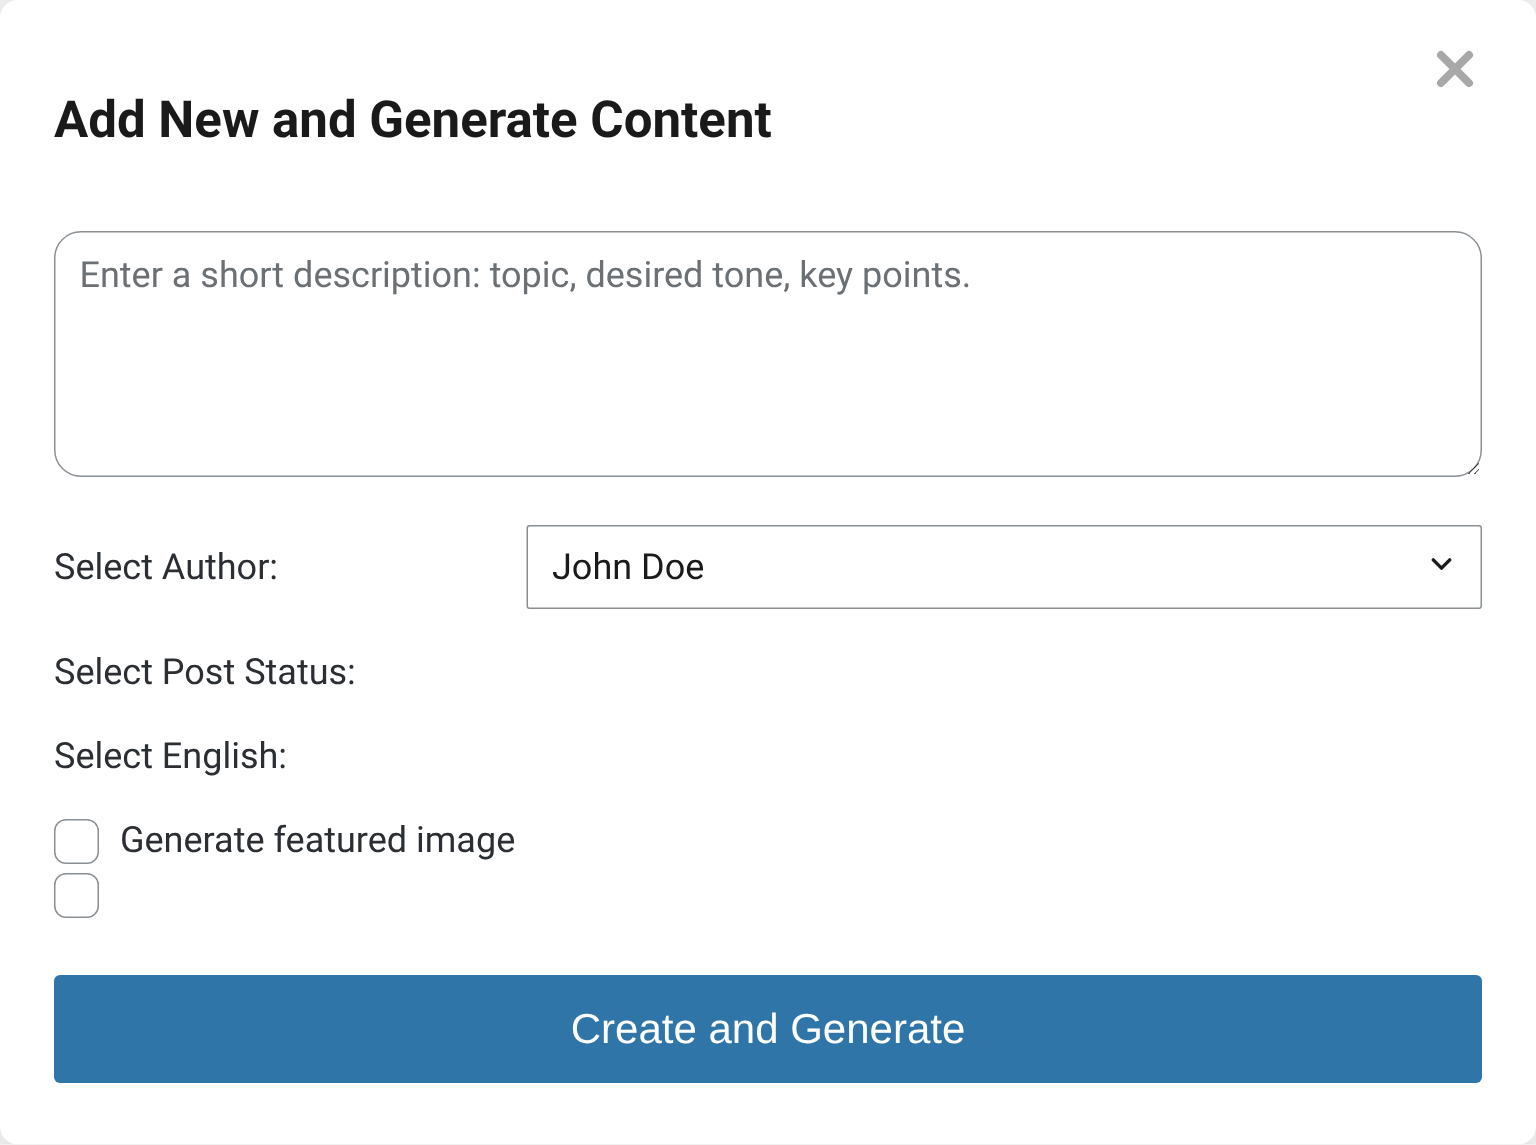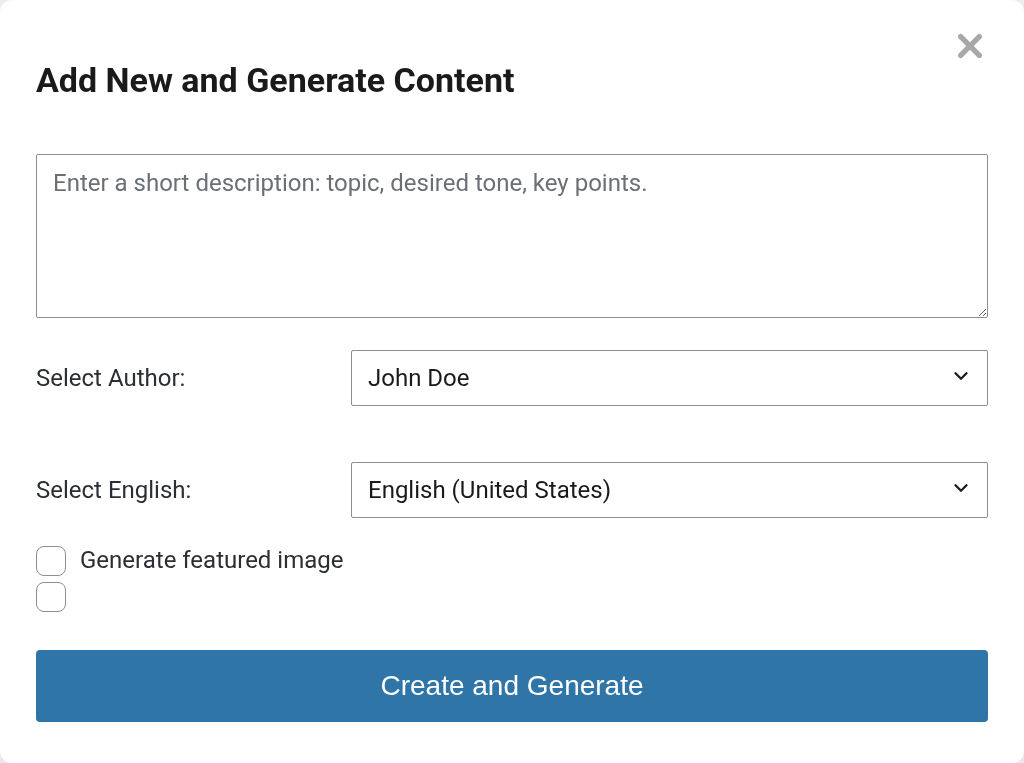--- a/index.html
+++ b/index.html
@@ -35,21 +35,21 @@
     h1.title {
       font-size: 34px;
       font-weight: 700;
       color: #1a1a1a;
       margin-bottom: 54px;
     }
     textarea.desc {
       width: 100%;
       height: 164px;
       border: 1px solid #8a8f94;
-      border-radius: 2px;
+      border-radius: 18px;
       padding: 12px 16px;
       font-size: 24px;
       color: #701a75;
       resize: both;
       font-family: inherit;
       line-height: 1.35;
     }
     textarea.desc::placeholder { color: #6b7075; }
     .form-rows { margin-top: 28px; }
     .form-row {
@@ -152,34 +152,25 @@
         </div>
         <span class="chev">
           <svg viewBox="0 0 24 24" fill="none" stroke="currentColor" stroke-width="2.5" stroke-linecap="round" stroke-linejoin="round">
             <polyline points="6 9 12 15 18 9"></polyline>
           </svg>
         </span>
       </div>
     </div>
 
     <div class="form-row">
+      <label>Select Post Status:</label>
     </div>
 
     <div class="form-row">
       <label>Select English:</label>
-      <div class="select-wrap">
-        <div class="select">
-          <span>English (United States)</span>
-        </div>
-        <span class="chev">
-          <svg viewBox="0 0 24 24" fill="none" stroke="currentColor" stroke-width="2.5" stroke-linecap="round" stroke-linejoin="round">
-            <polyline points="6 9 12 15 18 9"></polyline>
-          </svg>
-        </span>
-      </div>
     </div>
 
   </div>
 
   <div class="checks">
     <div class="check-row">
       <div class="checkbox"></div>
       <span class="check-label">Generate featured image</span>
     </div>
     <div class="check-row">

